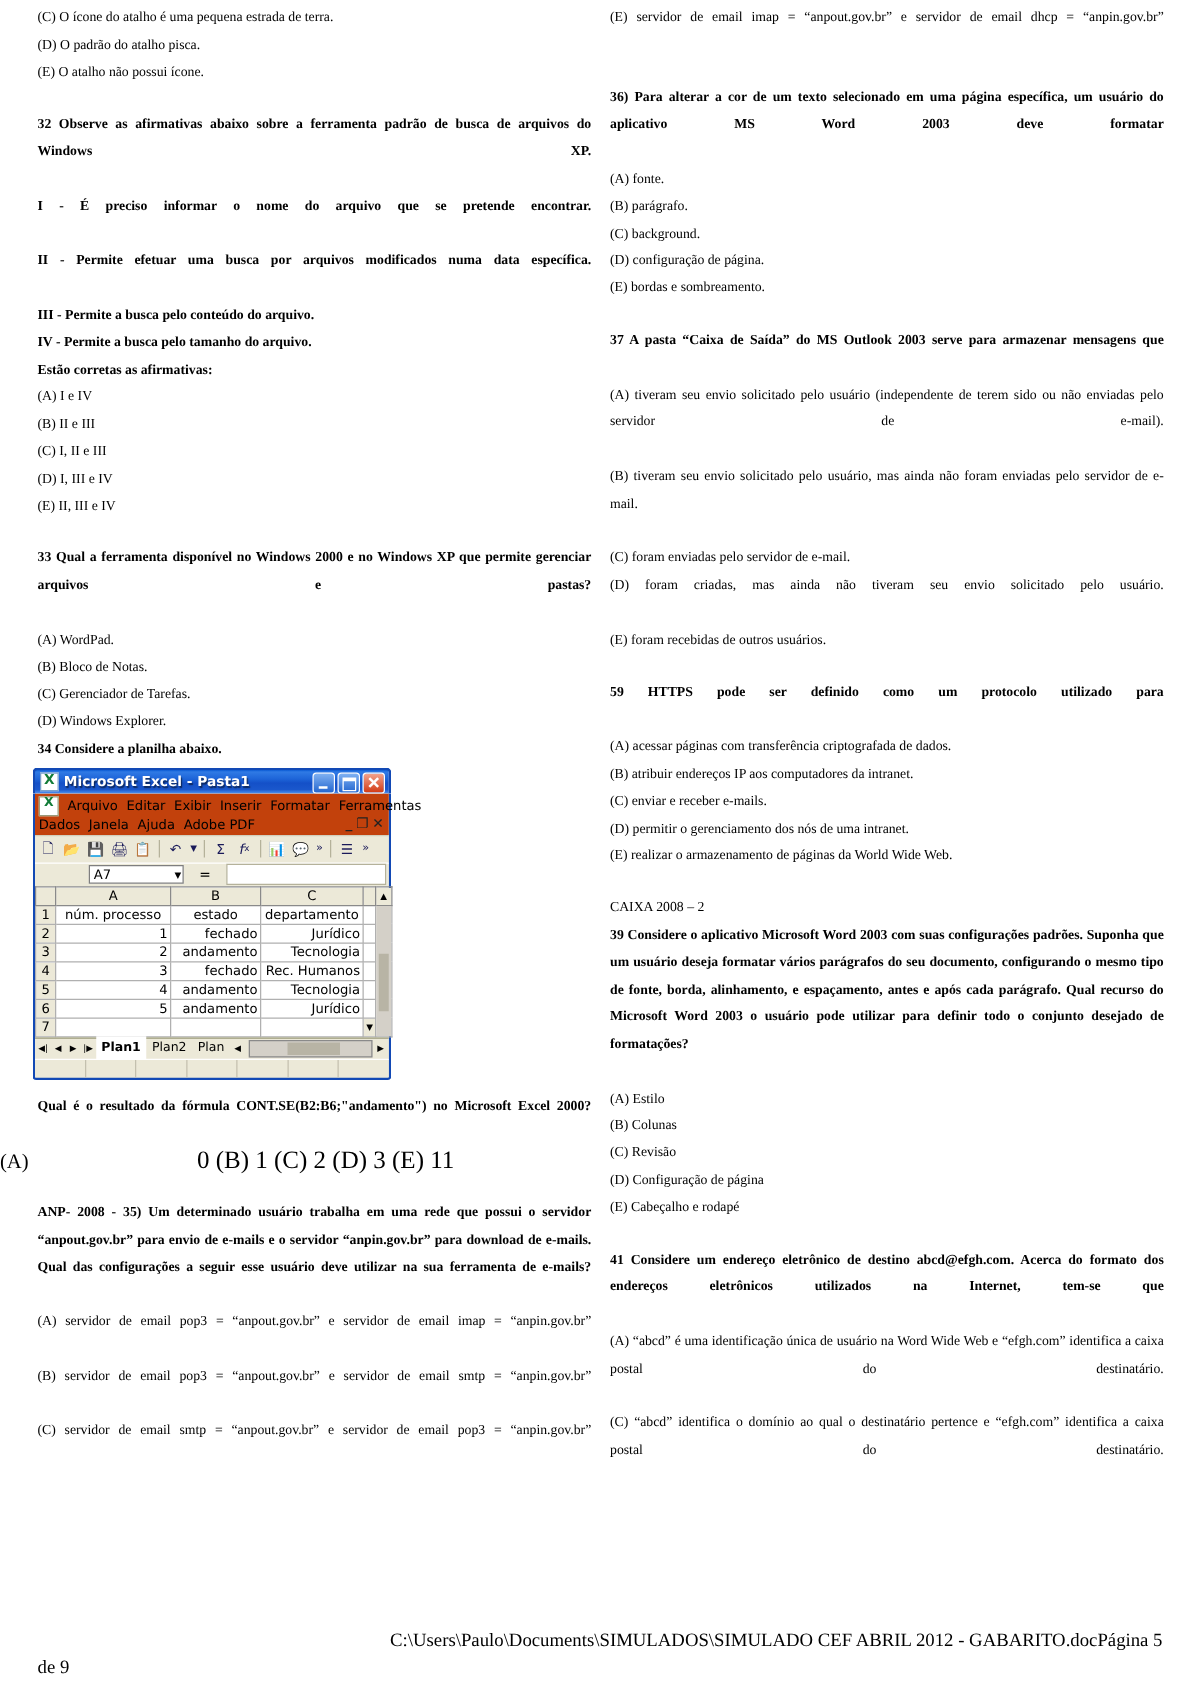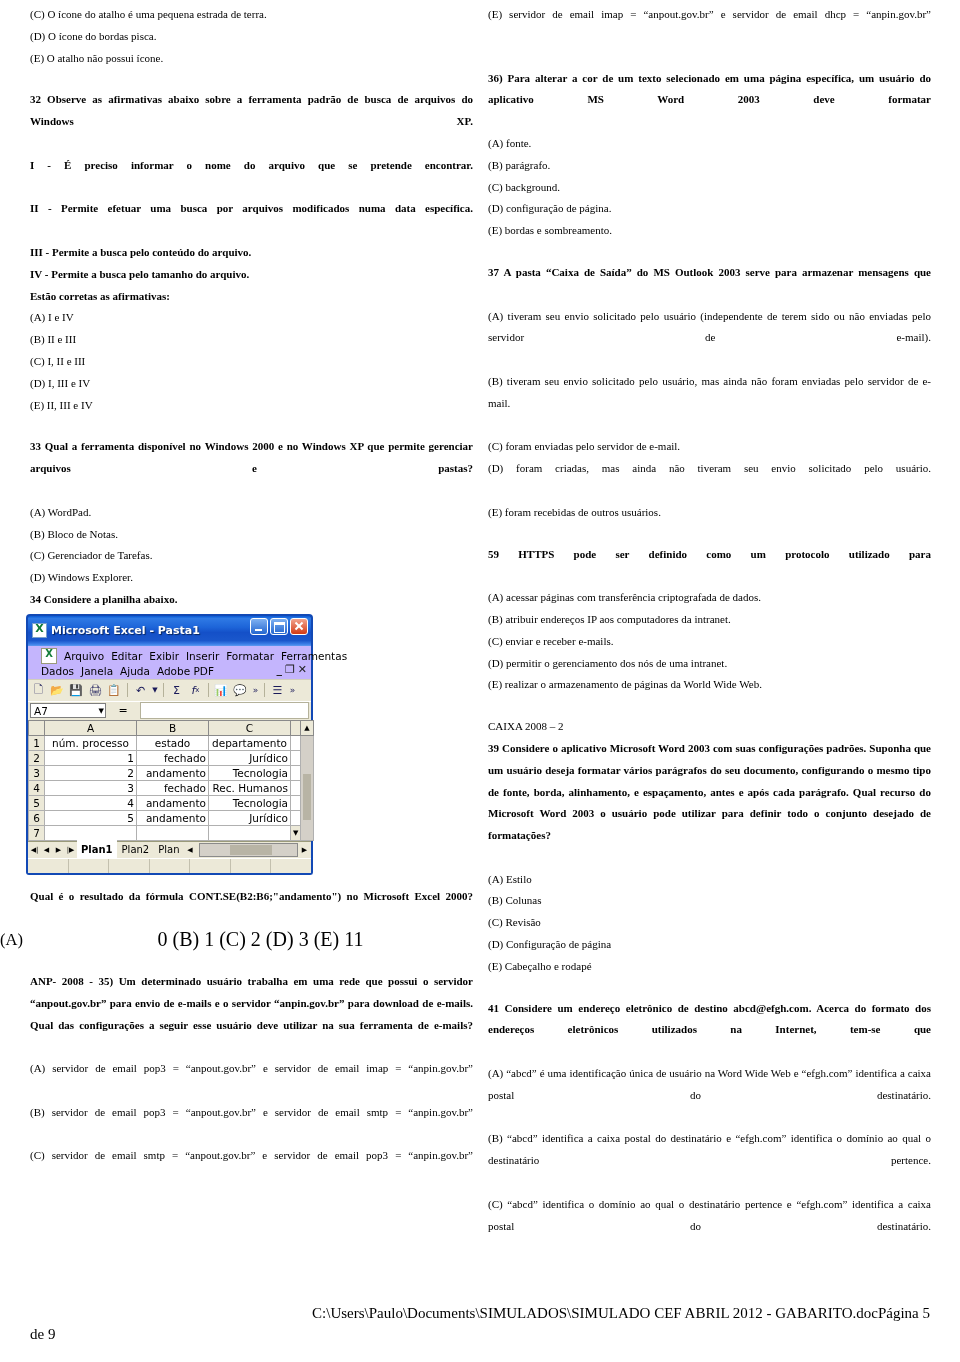--- a/index.html
+++ b/index.html
@@ -60,21 +60,21 @@
   .excel {
     width: 287px;
     box-sizing: border-box;
     border: 2px solid #1249b5;
     border-top: none;
     background: #ece9d8;
     font-family: "DejaVu Sans", "Liberation Sans", sans-serif;
     border-radius: 0 0 3px 3px;
   }
   .xp-title {
-    height: 32px;
+    height: 21px;
     box-sizing: border-box;
     background: linear-gradient(to bottom,
        #0a5ad4 0%, #2f7ae5 8%, #1d64d8 38%, #1450c8 55%,
        #1a57cc 82%, #3c80e8 94%, #5f9bf0 100%);
     border: 2px solid #1249b5;
     border-bottom: none;
     border-radius: 4px 4px 0 0;
     display: flex; align-items: center;
     padding: 0 2px 0 4px;
     position: relative;
@@ -121,22 +121,22 @@
   .xp-btn.max i { left: 3px; top: 3px; width: 9px; height: 7px;
       background: transparent; border: 1.5px solid #fff; border-top-width: 3px; }
   .xp-btn.close i:nth-child(1),
   .xp-btn.close i:nth-child(2) {
       left: 7px; top: 2px; width: 2px; height: 10px;
   }
   .xp-btn.close i:nth-child(1) { transform: rotate(45deg); }
   .xp-btn.close i:nth-child(2) { transform: rotate(-45deg); }
 
   .xl-menubar {
-    background: #c4b5fd;
-    padding: 2px 3px 1px 13px;
+    background: #c2410c;
+    padding: 2px 3px 1px 3px;
     font-size: 10.5px;
     color: #000;
     position: relative;
   }
   .xl-menurow { display: flex; align-items: center; gap: 7px; white-space: nowrap; line-height: 14px;}
   .xl-doclogo {
     width: 14px; height: 14px;
     background: #fff; border: 1px solid #9a9a7a;
     position: relative; flex: 0 0 auto;
   }
@@ -178,20 +178,21 @@
     box-sizing: border-box;
     gap: 2px;
   }
   .namebox {
     width: 76px; height: 15px;
     background: #fff; border: 1px solid #7f7f7f;
     font-size: 10.5px; color: #000;
     display: flex; align-items: center; justify-content: space-between;
     padding: 0 1px 0 3px;
     box-sizing: border-box;
+    margin-left: 41px;
   }
   .namebox .arw { font-size: 7px; color: #000; }
   .eqbox {
     width: 30px; height: 15px; background:#ece9d8;
     display:flex; align-items:center; justify-content:center;
     font-size: 11px;
   }
   .fbar { flex: 1; height: 15px; background: #fff; border: 1px solid #b5b29a; }
 
   .xl-grid { background:#fff; }
@@ -290,21 +291,21 @@
 </head>
 <body>
 
 <div class="page">
 
   <div class="columns">
 
     <div class="col col-left">
 
       <p class="nojust">(C) O ícone do atalho é uma pequena estrada de terra.</p>
-      <p class="nojust">(D) O ícone do bordas pisca.</p>
+      <p class="nojust">(D) O padrão do atalho pisca.</p>
       <p class="nojust">(E) O atalho não possui ícone.</p>
 
       <div class="gap"></div>
 
       <p class="b just">32 Observe as afirmativas abaixo sobre a ferramenta padrão de busca de arquivos do Windows XP.</p>
       <p class="b just">I - É preciso informar o nome do arquivo que se pretende encontrar.</p>
       <p class="b just">II - Permite efetuar uma busca por arquivos modificados numa data específica.</p>
       <p class="b nojust">III - Permite a busca pelo conteúdo do arquivo.</p>
       <p class="b nojust">IV - Permite a busca pelo tamanho do arquivo.</p>
       <p class="b nojust">Estão corretas as afirmativas:</p>
@@ -558,21 +559,20 @@
       <p class="nojust">(A) Estilo</p>
       <p class="nojust">(B) Colunas</p>
       <p class="nojust">(C) Revisão</p>
       <p class="nojust">(D) Configuração de página</p>
       <p class="nojust">(E) Cabeçalho e rodapé</p>
 
       <div class="gap"></div>
 
       <p class="b just">41 Considere um endereço eletrônico de destino abcd@efgh.com. Acerca do formato dos endereços eletrônicos utilizados na Internet, tem-se que</p>
       <p class="just">(A) “abcd” é uma identificação única de usuário na Word Wide Web e “efgh.com” identifica a caixa postal do destinatário.</p>
-      <p class="just">(B) “abcd” identifica a caixa postal do destinatário e “efgh.com” identifica o domínio ao qual o destinatário pertence.</p>
       <p class="just">(C) “abcd” identifica o domínio ao qual o destinatário pertence e “efgh.com” identifica a caixa postal do destinatário.</p>
 
     </div>
   </div>
 
   <div class="footer">
     <div class="row">
       <span class="path">C:\Users\Paulo\Documents\SIMULADOS\SIMULADO CEF ABRIL 2012 - GABARITO.doc</span>
       <span class="pg">Página 5</span>
     </div>

